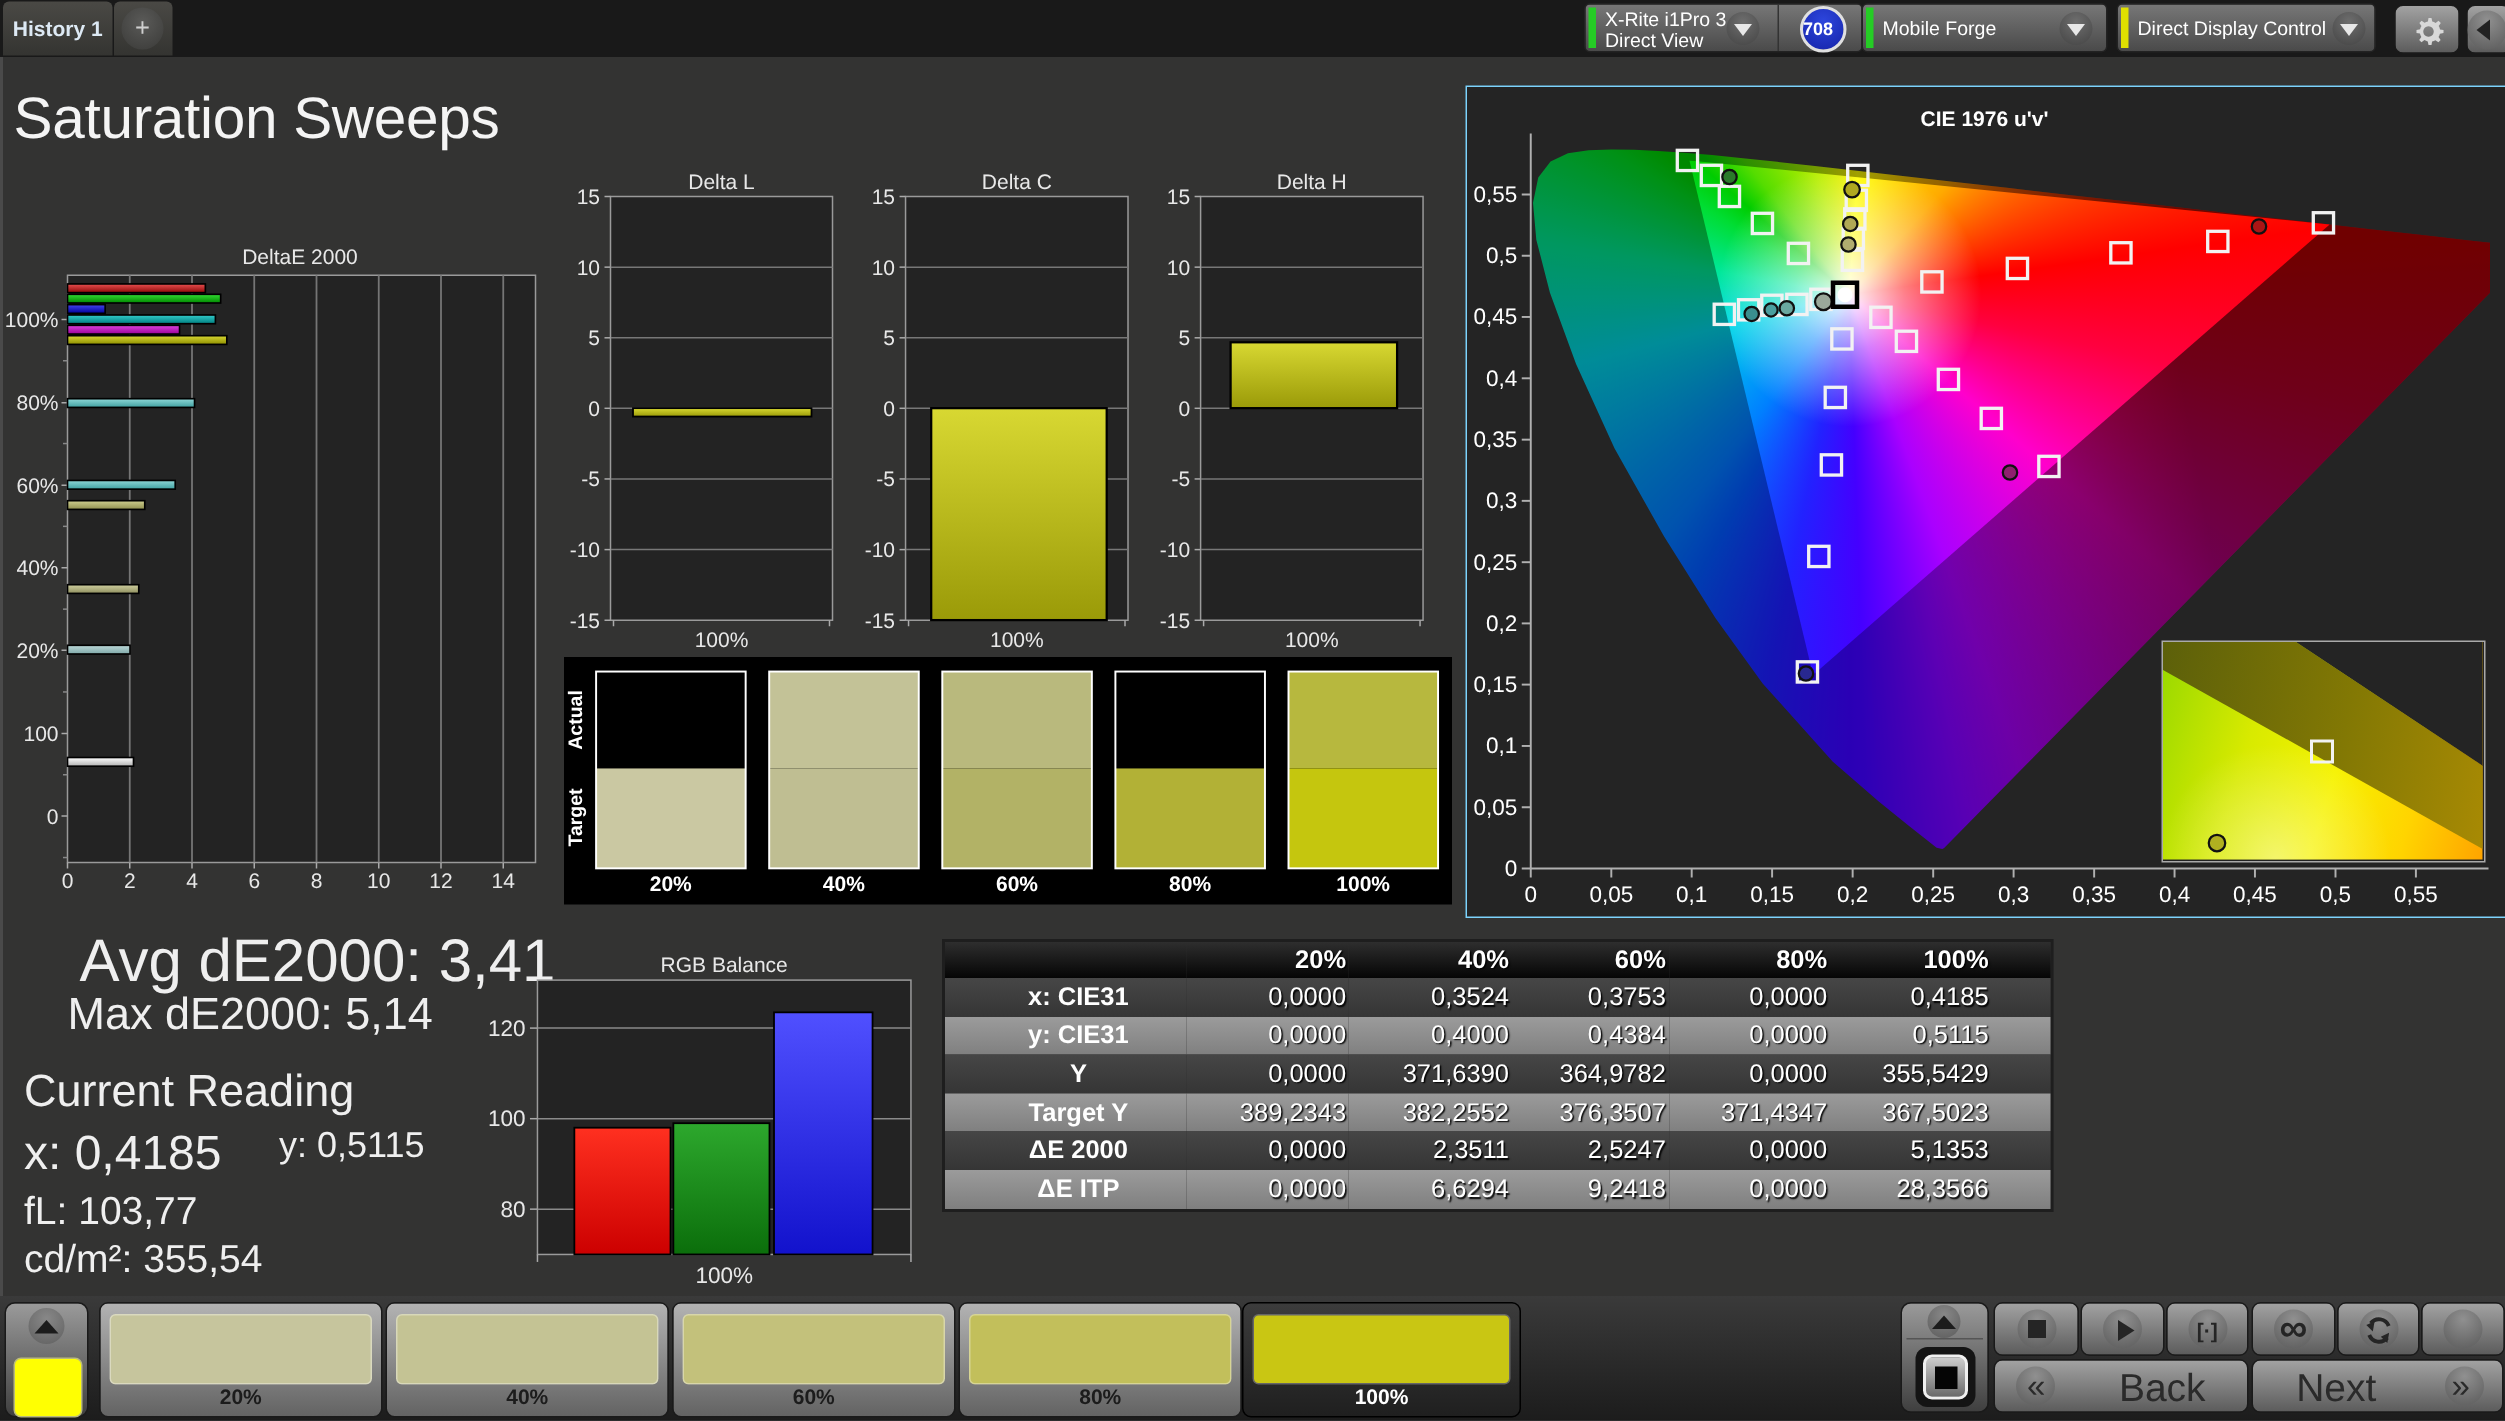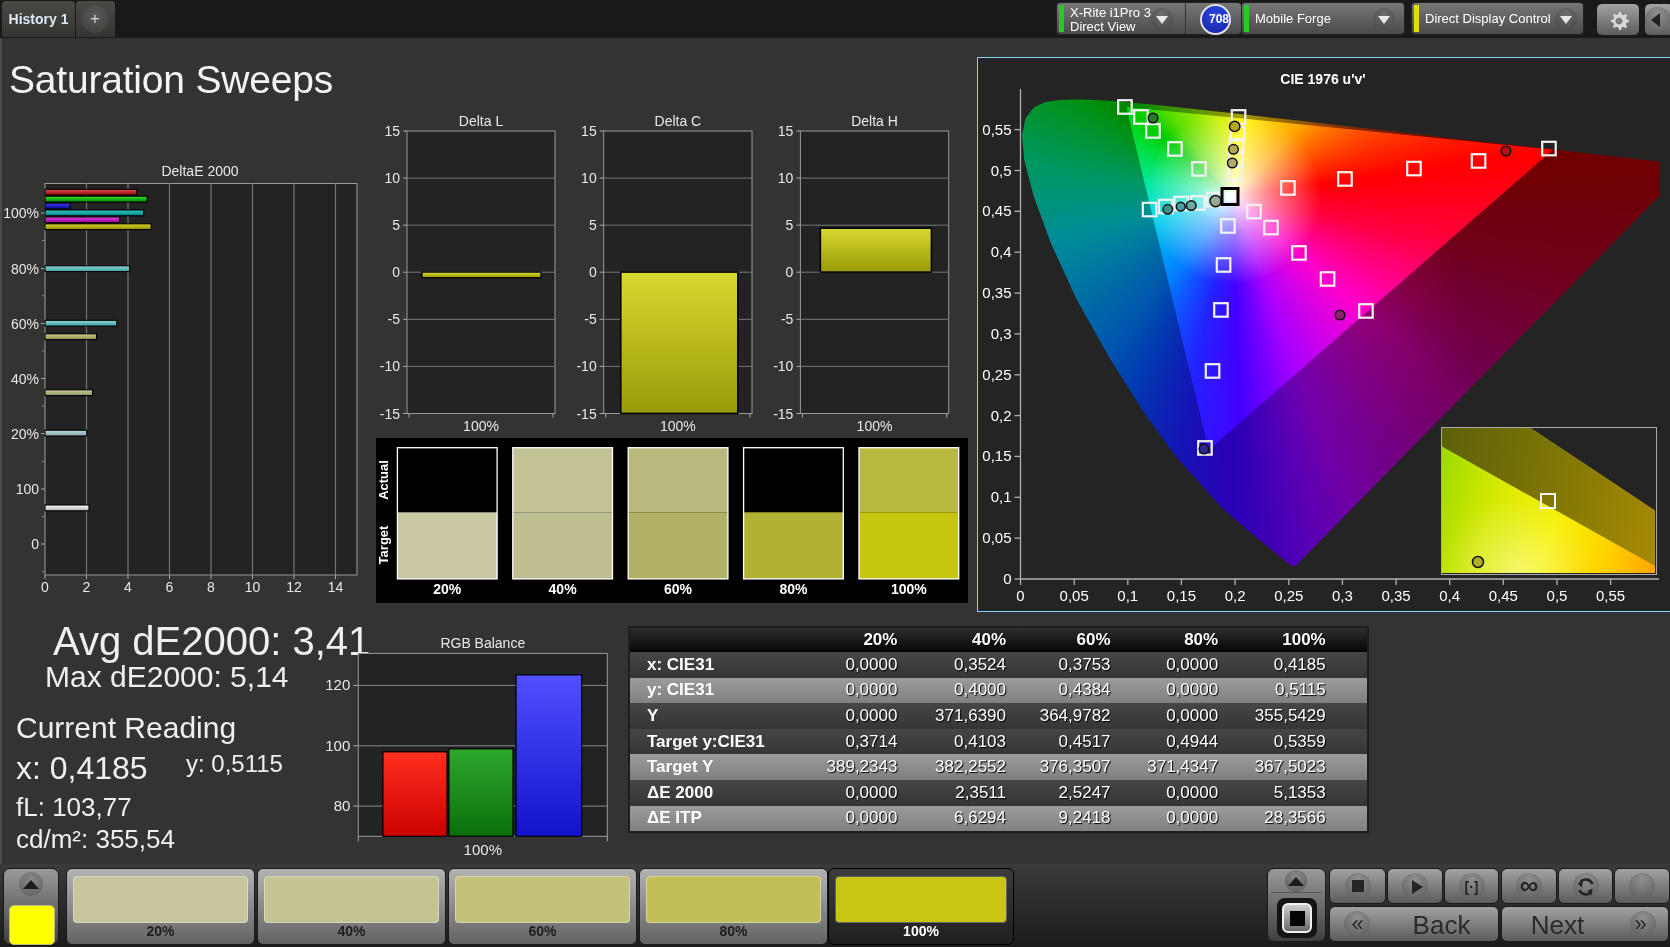--- a/index.html
+++ b/index.html
@@ -16,21 +16,21 @@
 .arrowcirc{position:absolute;width:22px;height:22px;border-radius:50%;background:radial-gradient(circle at 50% 30%,#6e6e6e,#444);}
 .arrowcirc:after{content:"";position:absolute;left:5px;top:8px;border-left:6px solid transparent;border-right:6px solid transparent;border-top:8px solid #e8e8e8;}
 
 #title{left:9px;top:58px;color:#f4f4f4;font-size:39px;letter-spacing:-0.2px;}
 
 .txt{color:#efefef;}
 
 #tbl{left:628px;top:626px;width:737px;background:#2c2c2c;border:2px solid #1e1e1e;}
 #tbl table{border-collapse:collapse;width:100%;table-layout:fixed;}
 #tbl td{height:25.6px;padding:0;font-size:17px;color:#fff;white-space:nowrap;overflow:visible;}
-#tbl td.l{font-weight:bold;padding-left:17px;text-align:left;}
+#tbl td.l{font-weight:bold;padding-left:17px;text-align:center;}
 #tbl td.v{text-align:right;padding-right:2px;text-shadow:1px 1px 1px #000;}
 #tbl tr.hd{background:linear-gradient(#2e2e2e,#050505);}
 #tbl tr.hd td{height:24px;}
 #tbl tr.hd td{font-weight:bold;}
 #tbl tr.d{background:linear-gradient(#464646,#353535);}
 #tbl tr.g{background:linear-gradient(#9b9b9b,#7f7f7f);}
 
 #botbar{left:0;top:864px;width:1670px;height:83px;background:linear-gradient(#3a3a3a,#1c1c1c);}
 .swbtn{top:868px;width:189px;height:77px;background:linear-gradient(#b3b3b3,#636363);border-radius:6px;border:1px solid #1a1a1a;box-sizing:border-box;}
 .swbtn .sw{position:absolute;left:6px;top:7px;right:6px;height:45px;border-radius:4px;border:1px solid rgba(255,255,255,.35);}
@@ -48,21 +48,21 @@
 <div class="abs" id="tab2">
     <div class="plus">+</div>
   </div>
 
 <div class="abs drop" style="left:1056px;width:186px;">
   <div class="stripe" style="background:#25cc25;"></div>
   <div class="droptext" style="top:2px;">X-Rite i1Pro 3</div>
   <div class="droptext" style="top:16px;">Direct View</div>
   <div class="arrowcirc" style="left:94px;top:5px;"></div>
   <div style="position:absolute;left:128px;top:0;bottom:0;width:1px;background:#333;"></div>
-  <div style="position:absolute;left:143px;top:1px;width:31px;height:31px;border-radius:50%;background:radial-gradient(circle at 50% 30%,#2d46dd,#1523a8);border:2px solid #e0e0e0;box-sizing:border-box;color:#fff;font-size:12px;font-weight:bold;text-align:right;line-height:27px;">708</div>
+  <div style="position:absolute;left:143px;top:1px;width:31px;height:31px;border-radius:50%;background:radial-gradient(circle at 50% 30%,#2d46dd,#1523a8);border:2px solid #e0e0e0;box-sizing:border-box;color:#fff;font-size:12px;font-weight:bold;text-align:left;line-height:27px;">708</div>
 </div>
 <div class="abs drop" style="left:1241px;width:164px;">
   <div class="stripe" style="background:#25cc25;"></div>
   <div class="droptext" style="top:8px;">Mobile Forge</div>
   <div class="arrowcirc" style="left:131px;top:5px;"></div>
 </div>
 <div class="abs drop" style="left:1411px;width:173px;">
   <div class="stripe" style="background:#e0e000;"></div>
   <div class="droptext" style="top:8px;">Direct Display Control</div>
   <div class="arrowcirc" style="left:143px;top:5px;"></div>
@@ -126,29 +126,20 @@
           <td class="v">0,5115</td>
           <td></td>
         </tr>
 <tr class="d">
           <td class="l">Y</td>
           <td class="v">0,0000</td>
           <td class="v">371,6390</td>
           <td class="v">364,9782</td>
           <td class="v">0,0000</td>
           <td class="v">355,5429</td>
-          <td></td>
-        </tr>
-<tr class="d">
-          <td class="l">Target y:CIE31</td>
-          <td class="v">0,3714</td>
-          <td class="v">0,4103</td>
-          <td class="v">0,4517</td>
-          <td class="v">0,4944</td>
-          <td class="v">0,5359</td>
           <td></td>
         </tr>
 <tr class="g">
           <td class="l">Target Y</td>
           <td class="v">389,2343</td>
           <td class="v">382,2552</td>
           <td class="v">376,3507</td>
           <td class="v">371,4347</td>
           <td class="v">367,5023</td>
           <td></td>

